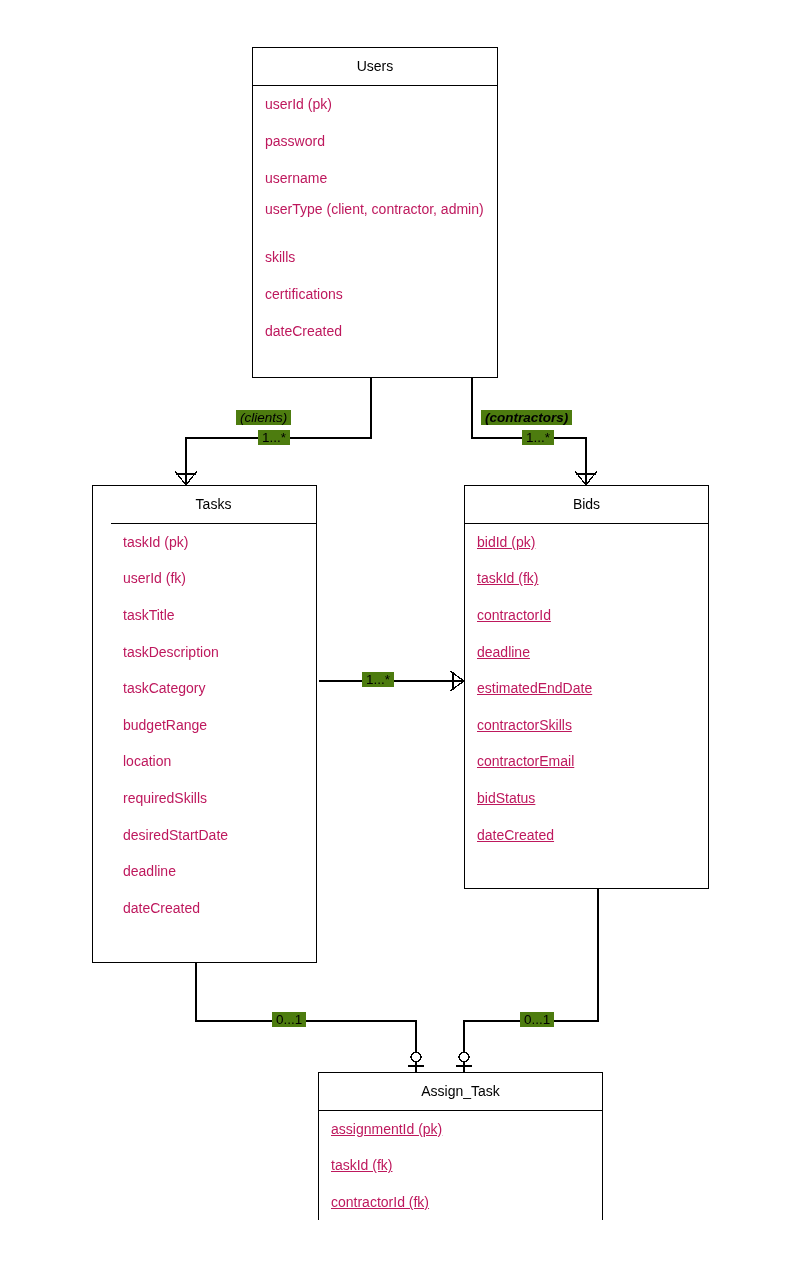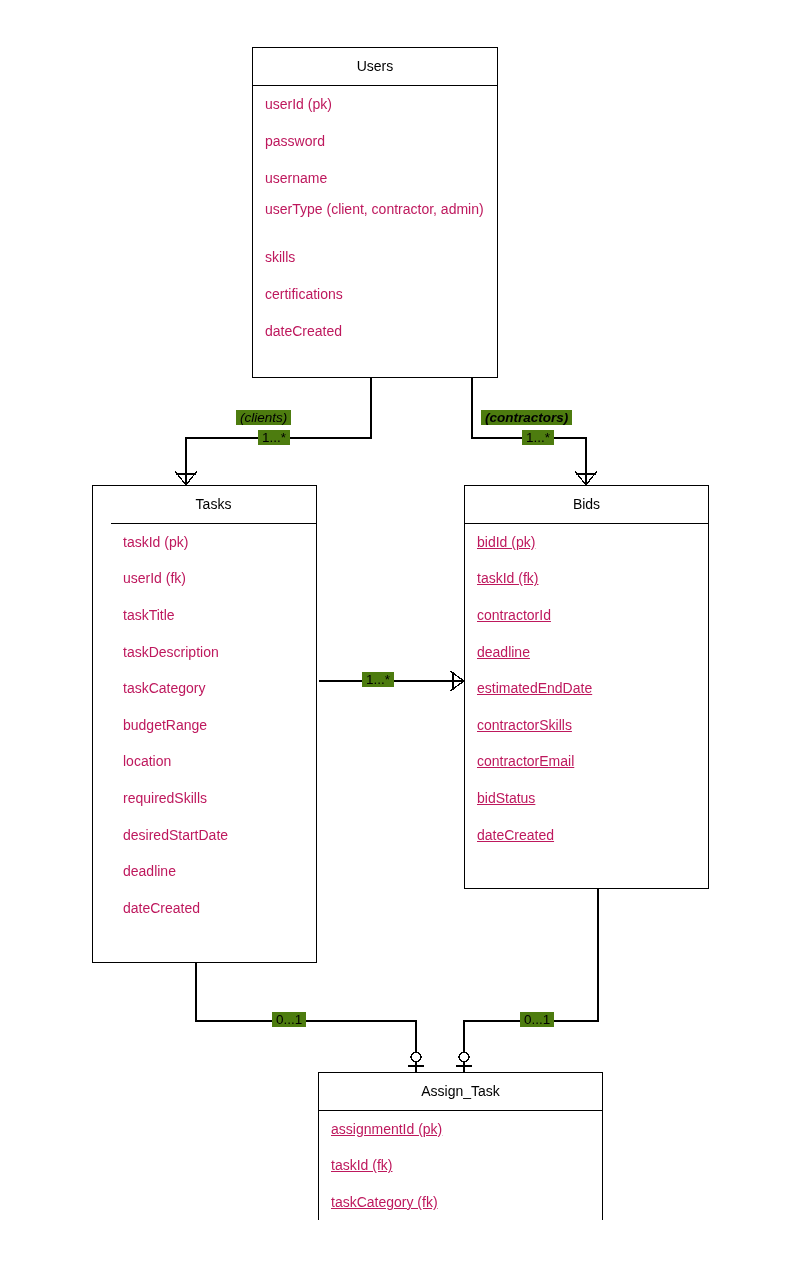--- a/index.html
+++ b/index.html
@@ -210,15 +210,15 @@
     <div class="attr">bidStatus</div>
     <div class="attr">dateCreated</div>
   </div>
 </div>
 
 <div class="entity" id="entity-assign-task">
   <div class="entity-title">Assign_Task</div>
   <div class="entity-attrs">
     <div class="attr">assignmentId (pk)</div>
     <div class="attr">taskId (fk)</div>
-    <div class="attr">taskCategory (fk)</div>
+    <div class="attr">contractorId (fk)</div>
   </div>
 </div>
 
 </body></html>

